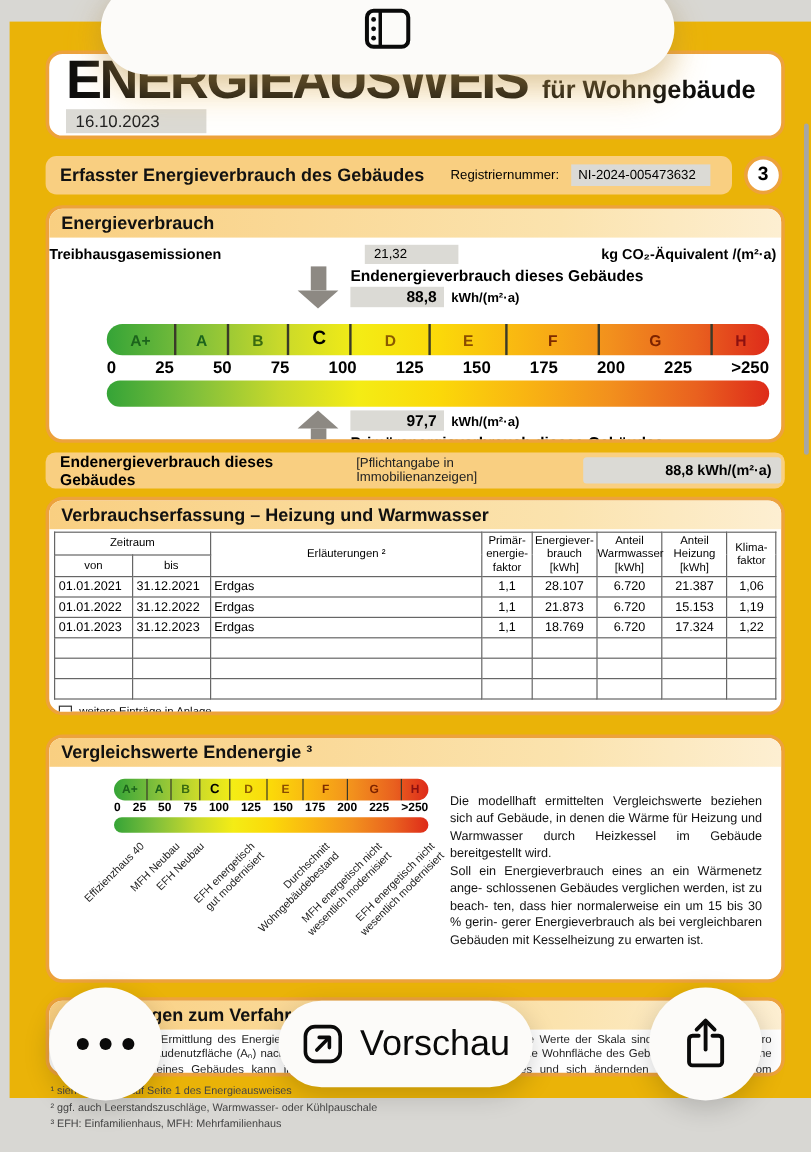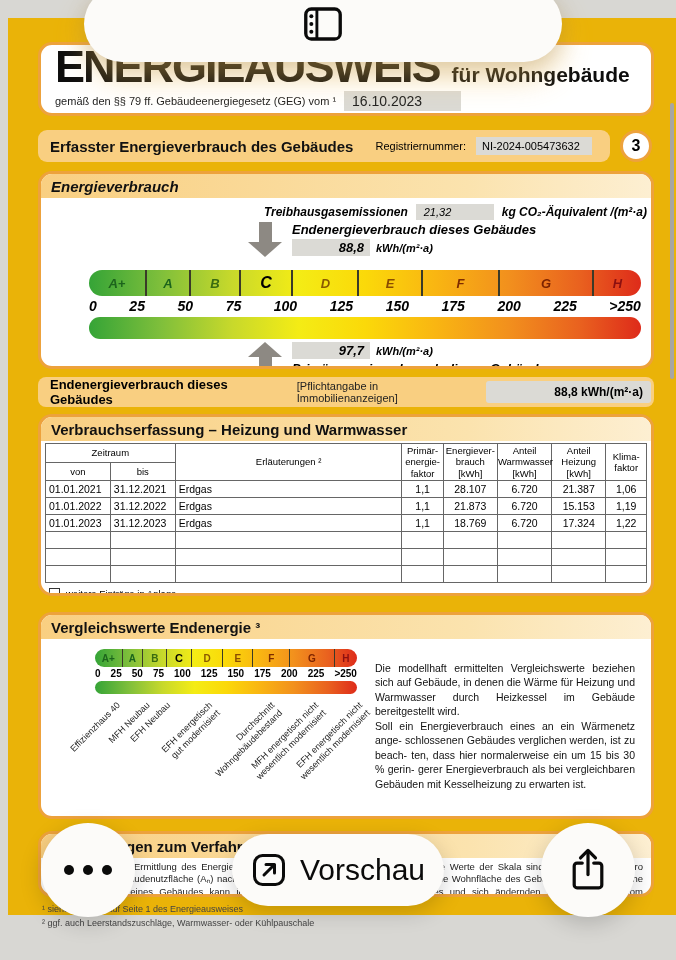--- a/index.html
+++ b/index.html
@@ -16,22 +16,22 @@
   .subtitle-row{display:flex;align-items:center;gap:8px;font-size:11px;margin-top:-2px;color:#222;}
   .subtitle-row .gray-field{font-size:14px;padding:2px 14px 2px 8px;min-width:95px;text-align:left;}
   
   .section-row{display:flex;align-items:center;margin-top:14px;gap:10px;}
   .section-bar{flex:0 0 572px;background:#F9CF81;border-radius:9px;height:32px;display:flex;align-items:center;padding:0 12px;gap:10px;box-sizing:border-box;}
   .section-title{font-size:15px;font-weight:bold;color:#111;}
   .reg-label{font-size:11px;font-weight:normal;margin-left:12px;}
   .reg-value{font-size:11px;padding:3px 12px 3px 6px;}
   .page-badge{width:32px;height:32px;border-radius:50%;border:3px solid #EDA23C;background:#fff;box-sizing:border-box;font-size:16px;font-weight:bold;display:flex;align-items:center;justify-content:center;}
   
-  .energy-box{margin-top:9px;height:198px;position:relative;font-style:italic;}
-  .ghg-row{display:flex;justify-content:flex-end;align-items:center;gap:8px;font-size:12px;margin:6px 4px 0 0;}
+  .energy-box{margin-top:9px;height:198px;position:relative;}
+  .ghg-row{display:flex;justify-content:space-between;align-items:center;gap:8px;font-size:12px;margin:6px 4px 0 0;}
   .ghg-row .lbl{font-weight:bold;}
   .ghg-row .gray-field{width:70px;font-size:11px;padding:2px 0;text-align:left;padding-left:8px;}
   .ghg-row .unit{font-weight:bold;}
   .arrow-down-block{position:absolute;left:207px;top:48px;display:flex;gap:10px;}
   .arrow-down{width:34px;display:flex;flex-direction:column;align-items:center;}
   .arrow-down .shaft{width:13px;height:20px;background:#8d8983;}
   .arrow-down .head{width:0;height:0;border-left:17px solid transparent;border-right:17px solid transparent;border-top:15px solid #8d8983;}
   .ad-text .l1{font-size:13px;font-weight:bold;}
   .ad-text .l2{display:flex;align-items:baseline;gap:6px;margin-top:2px;}
   .ad-text .gray-field{width:78px;font-size:13px;font-weight:bold;padding:1px 6px 1px 0;text-align:right;box-sizing:border-box;}
@@ -104,21 +104,20 @@
 <body>
 
 <div class="page">
 
   <div class="obox title-box">
     <div class="title-row">
       <span class="title-main">ENERGIEAUSWEIS</span>
       <span class="title-suffix">für Wohngebäude</span>
     </div>
     <div class="subtitle-row">
-      <span>gemäß den §§ 79 ff. Gebäudeenergiegesetz (GEG) vom ¹</span>
       <span class="gray-field">16.10.2023</span>
     </div>
   </div>
 
   <div class="section-row">
     <div class="section-bar">
       <span class="section-title">Erfasster Energieverbrauch des Gebäudes</span>
       <span class="reg-label">Registriernummer:</span>
       <span class="gray-field reg-value">NI-2024-005473632</span>
     </div>
@@ -369,20 +368,21 @@
   </div>
 
   <div class="obox expl-box">
     <div class="hdr-band">Erläuterungen zum Verfahren</div>
     <div class="expl-par">Das Verfahren zur Ermittlung des Energieverbrauchs ist durch das GEG vorgegeben. Die Werte der Skala sind spezifische Werte pro Quadratmeter Gebäudenutzfläche (Aₙ) nach dem GEG, die im Allgemeinen größer ist als die Wohnfläche des Gebäudes. Der tatsächliche Energieverbrauch eines Gebäudes kann insbesondere wegen des Witterungseinflusses und sich ändernden Nutzerverhaltens vom angegebenen Energieverbrauch abweichen.</div>
   </div>
 
   <div class="footnotes">
     <div>¹ siehe Fußnote auf Seite 1 des Energieausweises</div>
     <div>² ggf. auch Leerstandszuschläge, Warmwasser- oder Kühlpauschale</div>
+    <div>³ EFH: Einfamilienhaus, MFH: Mehrfamilienhaus</div>
   </div>
 </div>
 
 <div class="scrollbar"></div>
 
 <div class="ov top-pill">
   <svg class="icon" width="40" height="36" viewBox="0 0 36 32">
     <rect x="2.5" y="2.5" width="31" height="27" rx="5" fill="none" stroke="#0a0a0a" stroke-width="3"></rect>
     <line x1="12.5" y1="3" x2="12.5" y2="29" stroke="#0a0a0a" stroke-width="2.6"></line>
     <circle cx="7.5" cy="9" r="1.8" fill="#0a0a0a"></circle>

